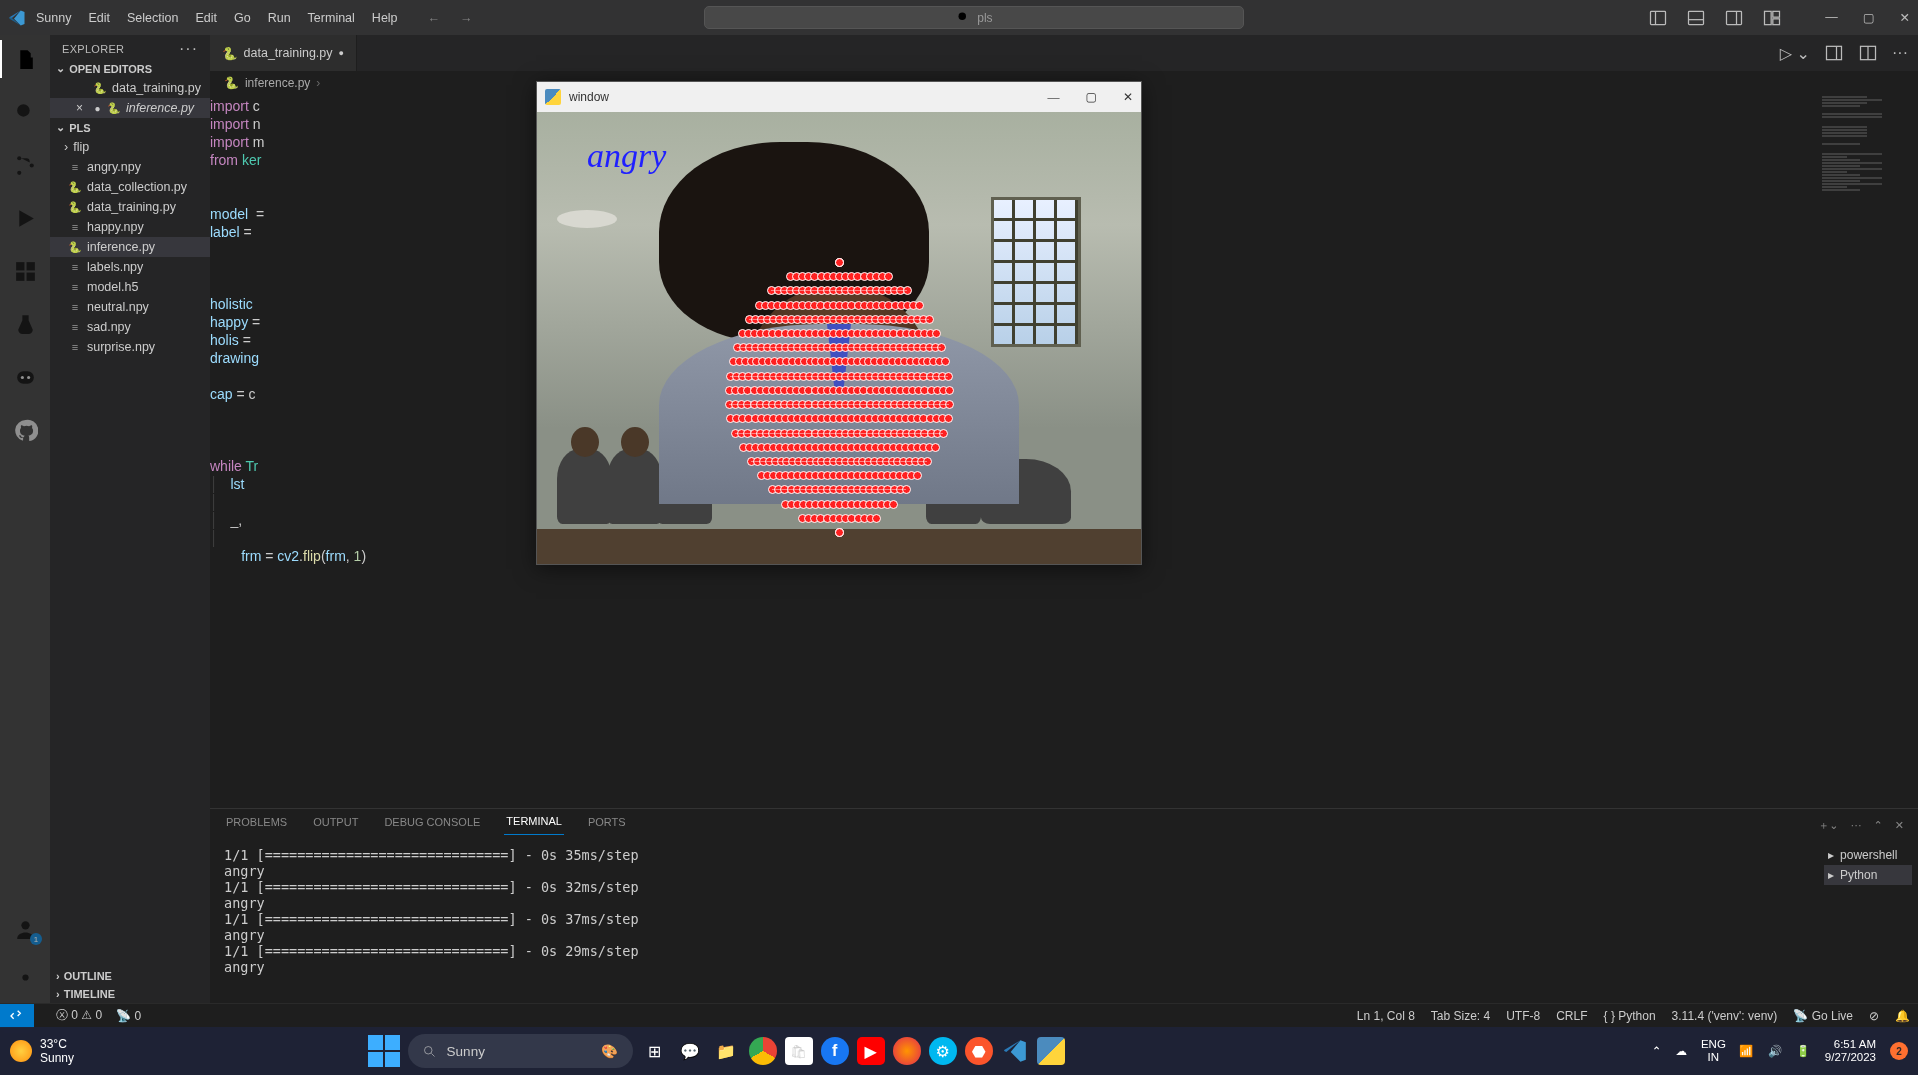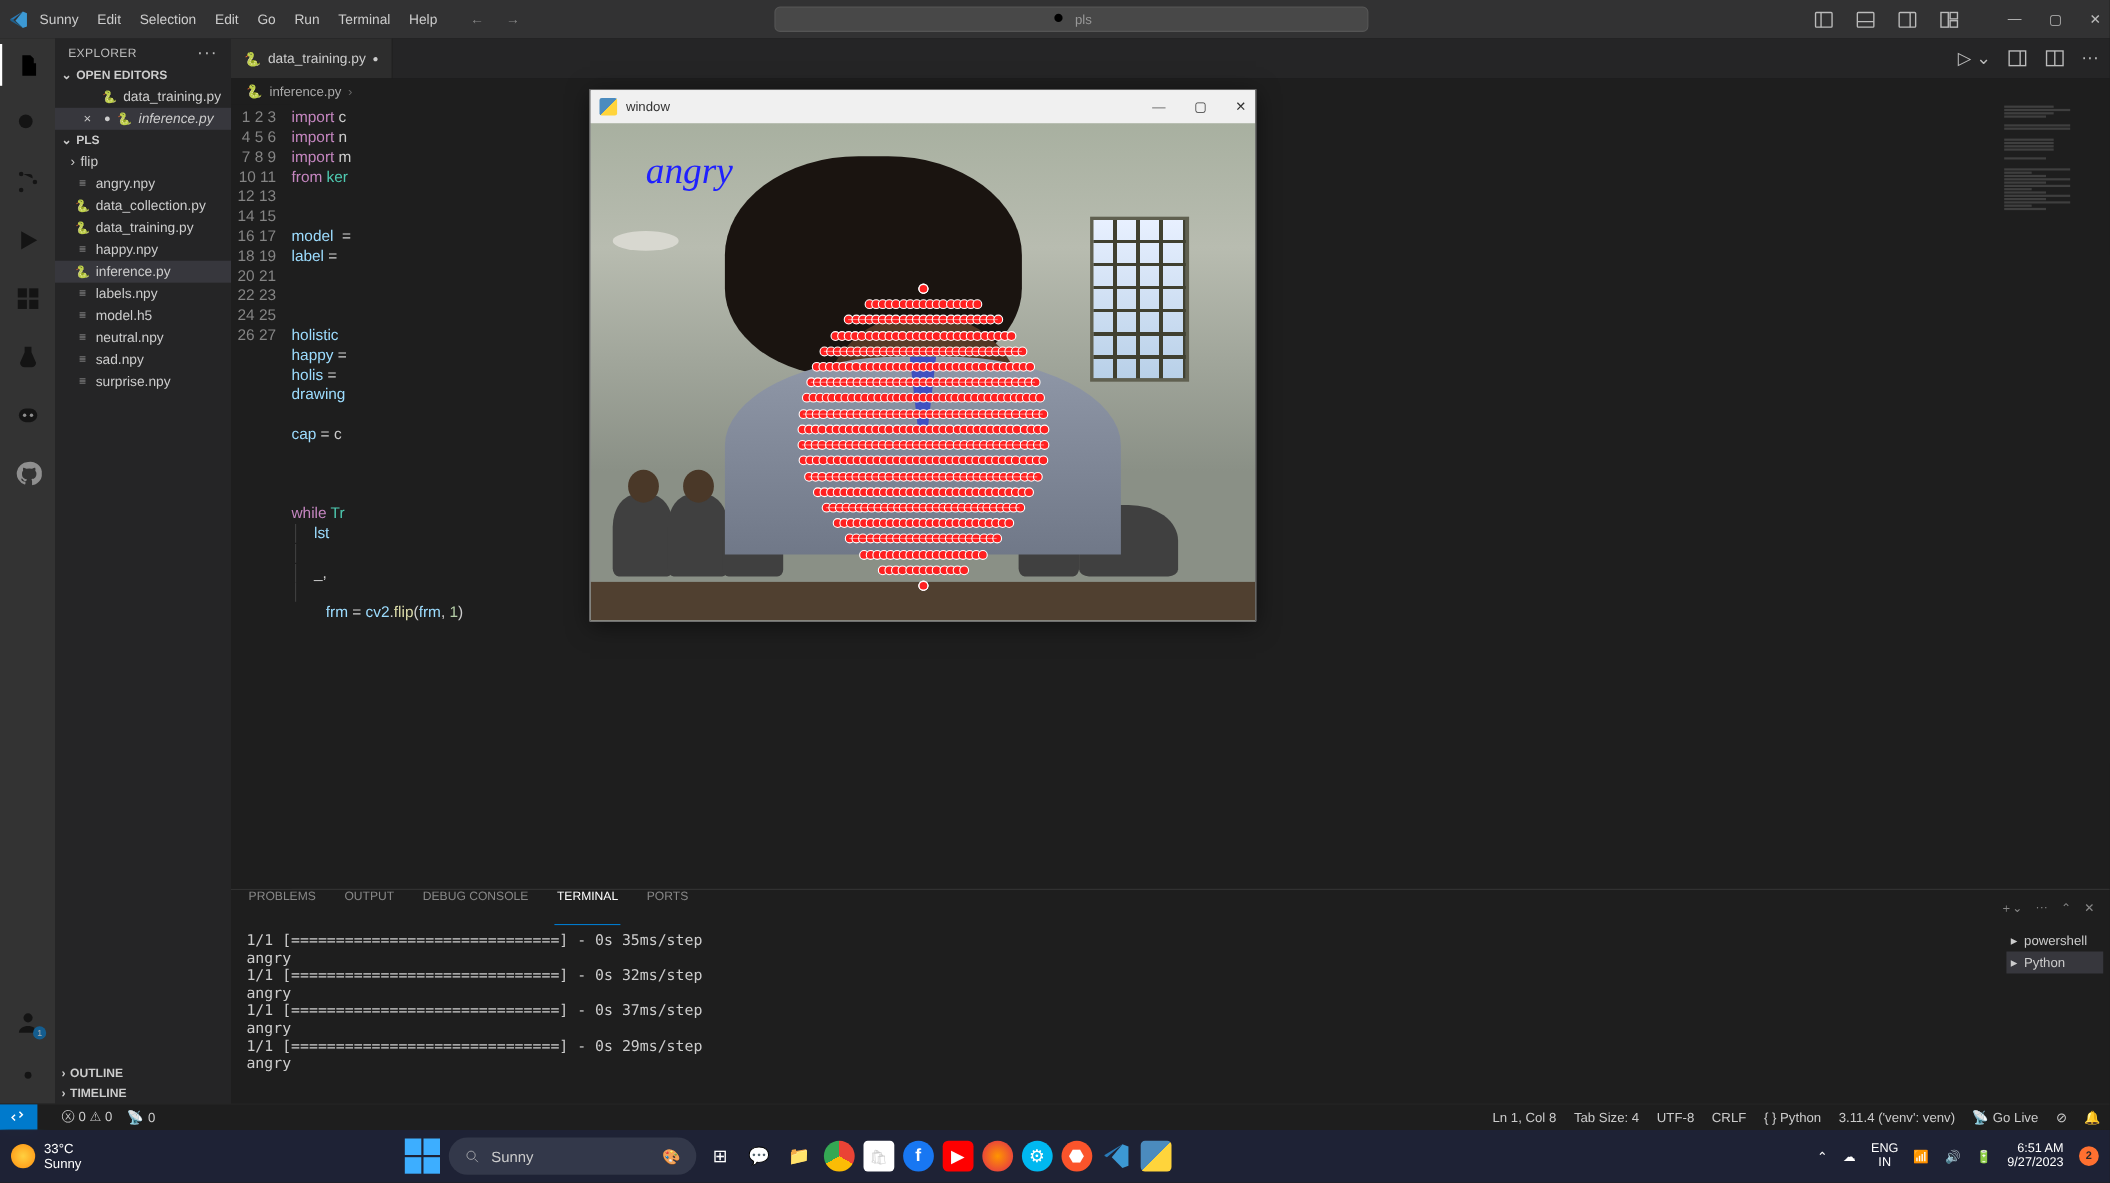--- a/index.html
+++ b/index.html
@@ -90,21 +90,21 @@
     .desks { position:absolute; bottom:0; left:0; right:0; height:35px; background:#504030; }
 
     .emotion-label { position: absolute; top: 25px; left: 50px; font-family: "Segoe Script", cursive; font-size: 34px; color: #2020ff; font-weight: 500; font-style: italic; }
 
     .face-mesh { position: absolute; left: 50%; top: 150px; transform: translateX(-50%); width: 220px; height: 270px; }
     .mesh-dot { position: absolute; width: 9px; height: 9px; background: #ff2020; border-radius: 50%; border: 0.5px solid #fff; }
     .mesh-line { position: absolute; background: rgba(255,255,255,0.45); height: 1px; }
 
     
     .panel { height: 195px; background: #1e1e1e; border-top: 1px solid #333; display: flex; flex-direction: column; }
-    .panel-tabs { height: 32px; display: flex; padding: 0 14px; font-size: 11px; gap: 22px; color: #888; }
+    .panel-tabs { height: 32px; display: flex; align-items: center; padding: 0 14px; font-size: 11px; gap: 22px; color: #888; }
     .panel-tabs .ptab { cursor: pointer; padding: 0 2px 7px; }
     .panel-tabs .ptab.active { color: #fff; border-bottom: 1px solid #007acc; }
     .panel-tabs .panel-right { margin-left: auto; display: flex; gap: 12px; align-items: center; }
     .panel-body { flex: 1; display: flex; }
     .terminal-out { flex: 1; padding: 6px 14px; font-family: Consolas, monospace; font-size: 13.5px; color: #ccc; white-space: pre; line-height: 16px; }
     .terminal-list { width: 100px; border-left: 0px; padding: 4px 6px; }
     .term-entry { display: flex; align-items: center; gap: 6px; font-size: 12px; padding: 3px 4px; cursor: pointer; }
     .term-entry.active { background: #37373d; }
 
     
@@ -356,47 +356,20 @@
           </svg>
         <span>···</span>
       </div>
     </div>
     <div class="breadcrumb">
       <span class="file-ico py-ico">🐍</span>
       <span>inference.py</span>
       <span class="chev">›</span>
     </div>
     <div class="code-area">
-      <div class="gutter">1
-2
-3
-4
-5
-6
-7
-8
-9
-10
-11
-12
-13
-14
-15
-16
-17
-18
-19
-20
-21
-22
-23
-24
-25
-26
-27</div>
       <div class="code-lines"><span class="kw">import</span><span> c</span>
 <span class="kw">import</span><span> n</span>
 <span class="kw">import</span><span> m</span>
 <span class="kw">from</span><span class="cls"> ker</span>
 
 
 <span class="var">model</span><span>  = </span>
 <span class="var">label</span><span> =</span>
 
 

